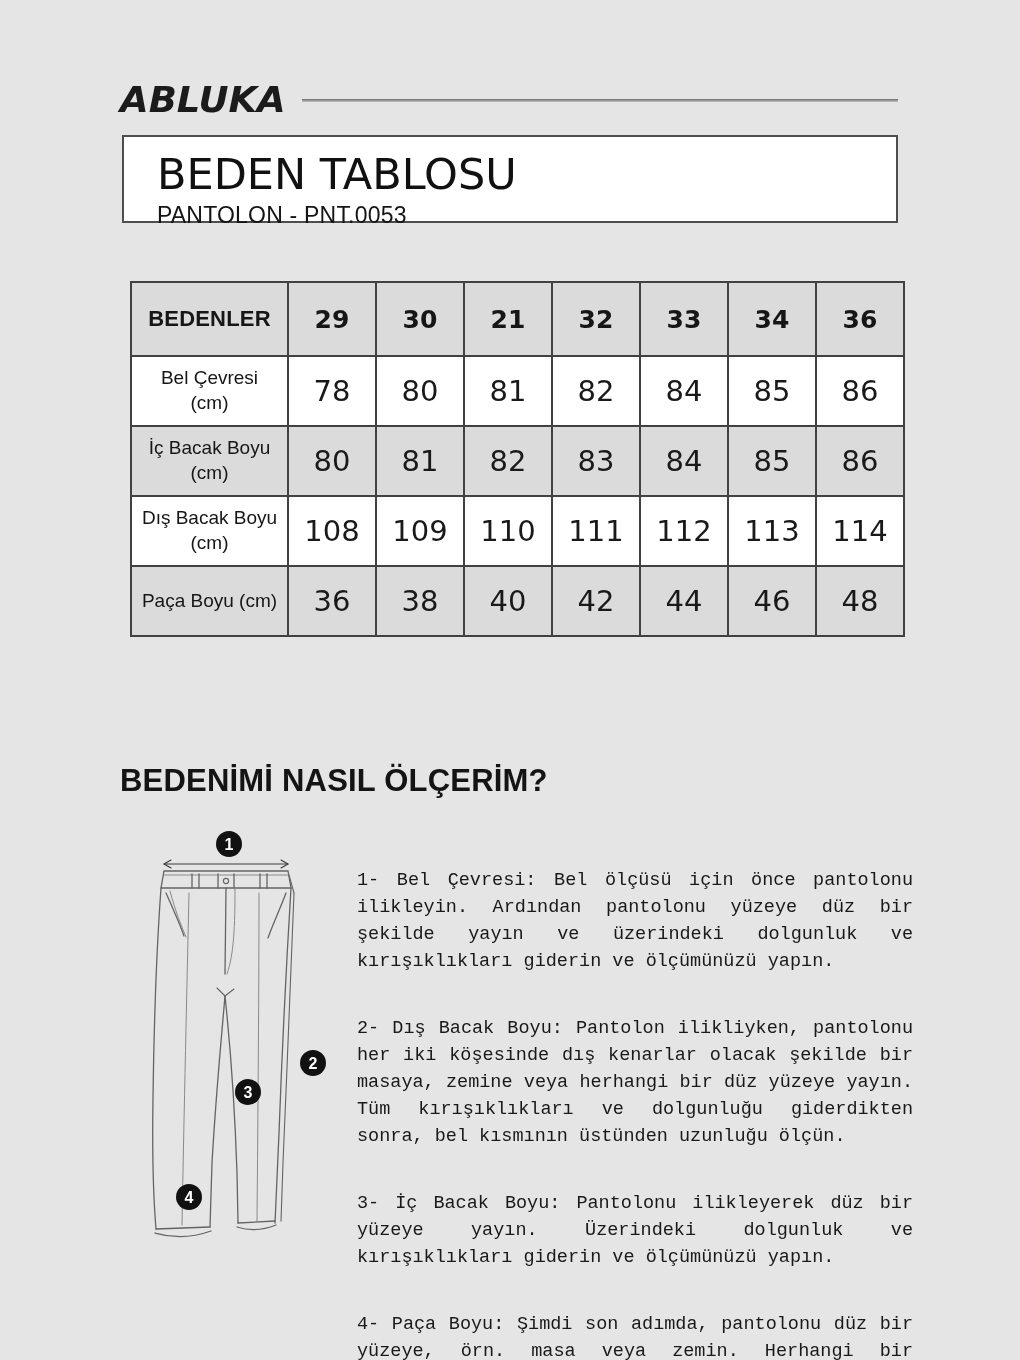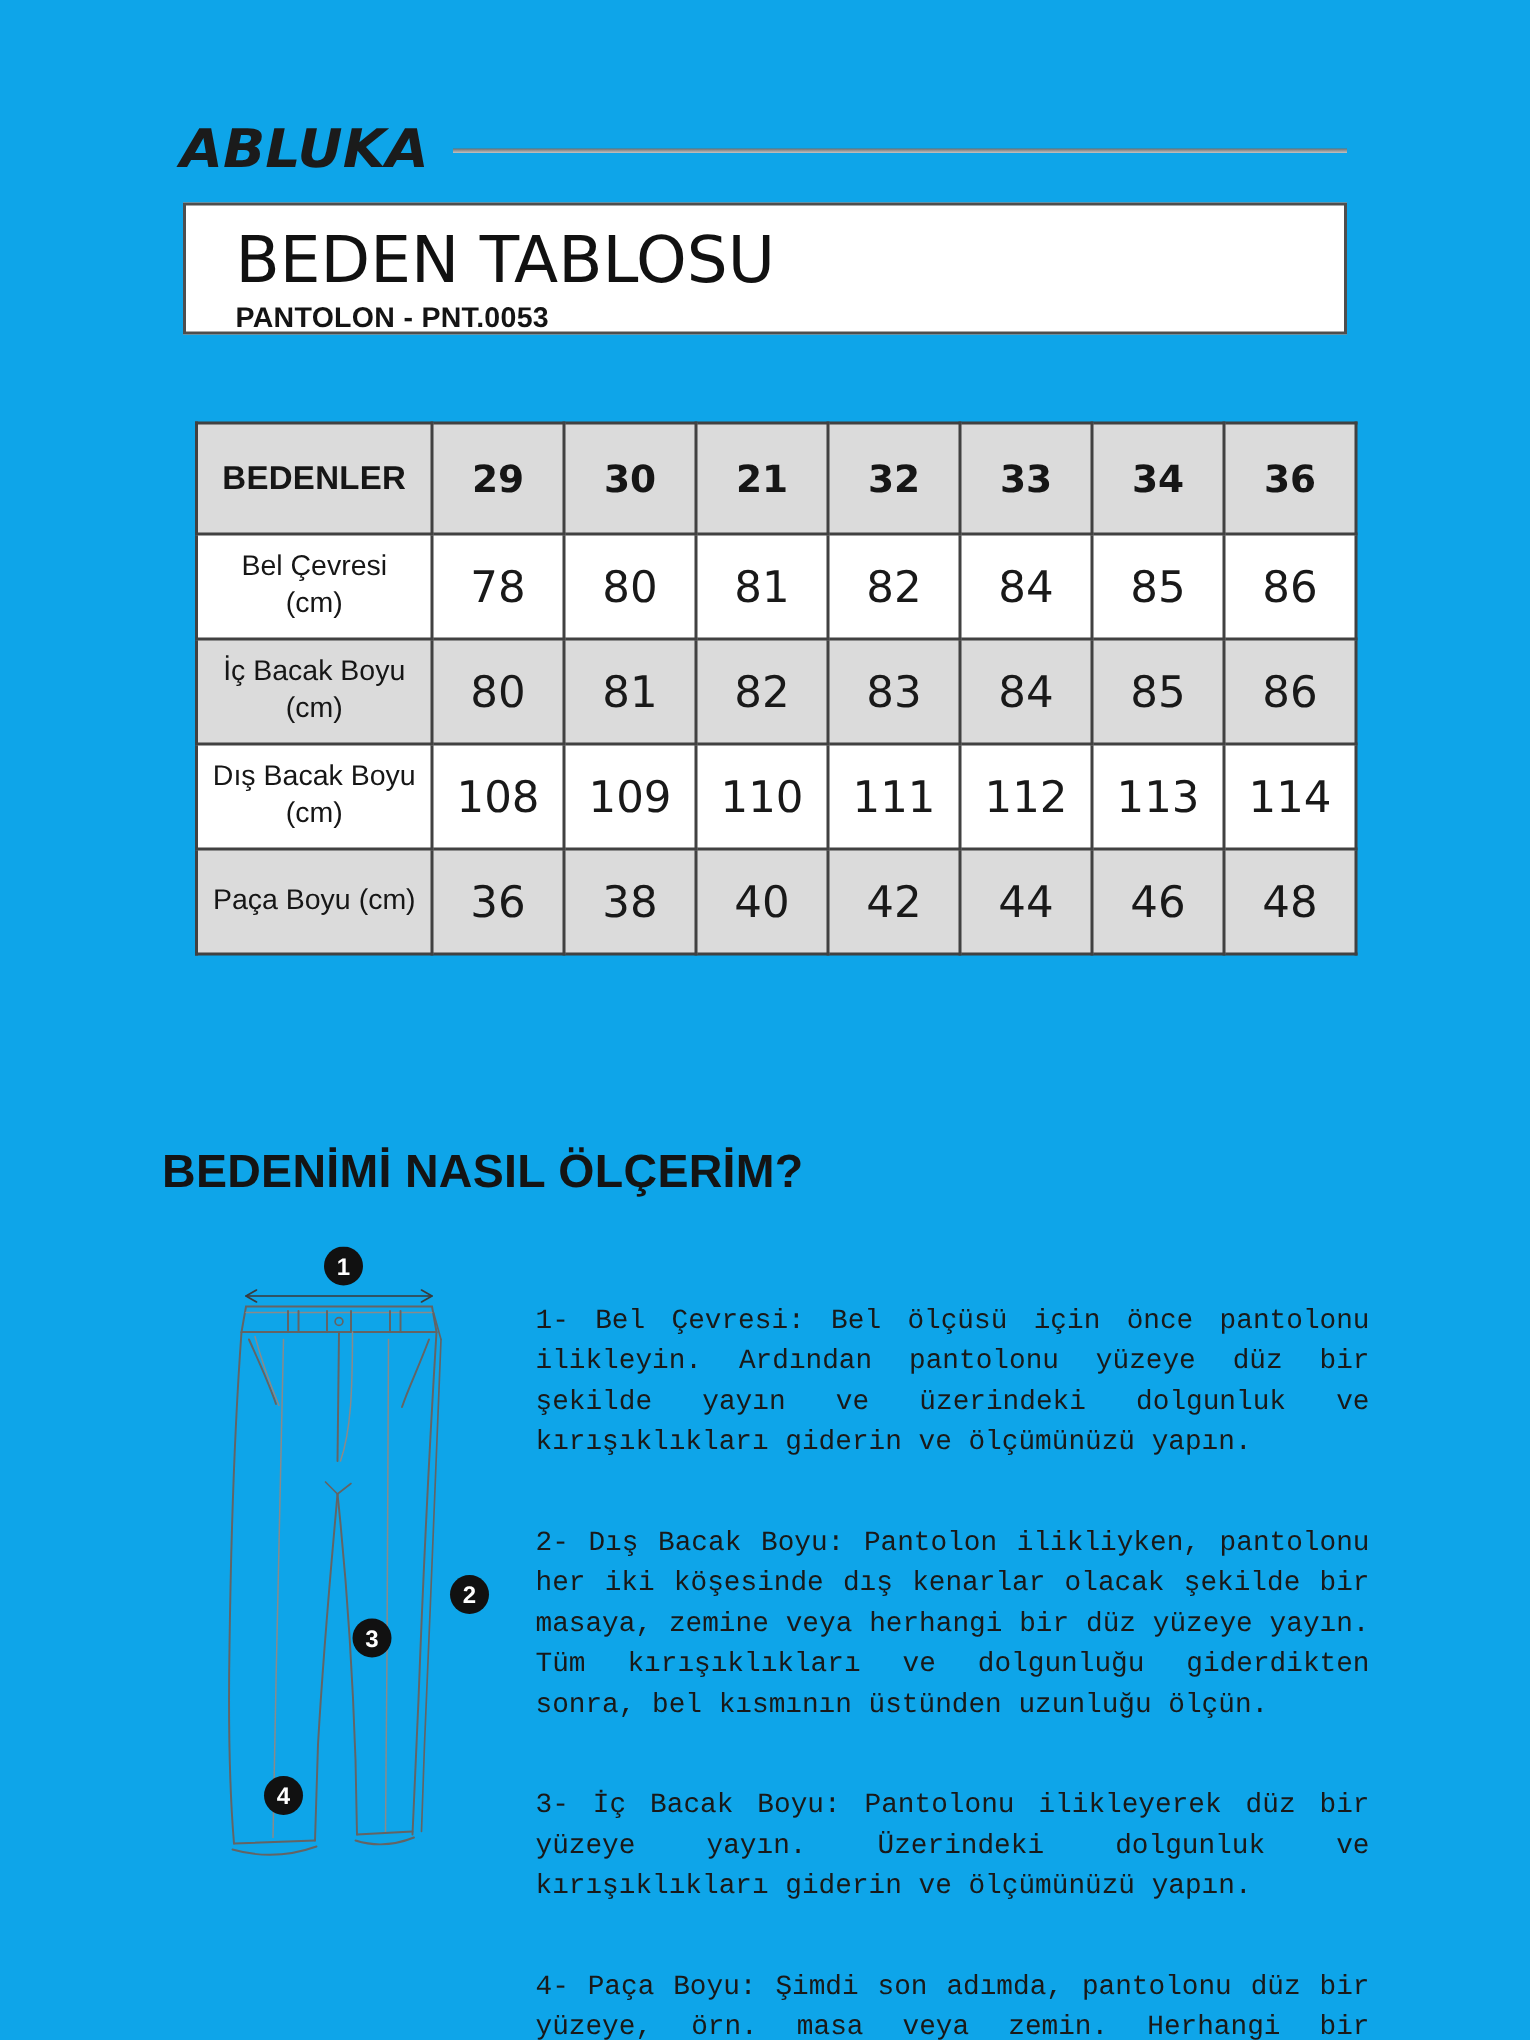--- a/index.html
+++ b/index.html
@@ -1,21 +1,21 @@
 <!DOCTYPE html>
 <html><head>
 <meta charset="utf-8">
 <style>
   * { margin: 0; padding: 0; box-sizing: border-box; }
   html, body { background: #ffffff; }
   .page {
     position: relative;
     width: 1020px;
     height: 1360px;
-    background: #0ea5e9;
+    background: #e5e5e5;
     font-family: "Liberation Sans", sans-serif;
     color: #161616;
     overflow: hidden;
   }
 
   
   .brand-row {
     position: absolute;
     left: 120px; top: 78px;
     width: 778px; height: 42px;
@@ -46,21 +46,21 @@
   }
   .page-title {
     font-family: "DejaVu Sans", sans-serif;
     font-size: 43px; line-height: 1.15;
     font-weight: normal;
     letter-spacing: 0px;
     color: #111111;
   }
   .page-subtitle {
     margin-top: 3px;
-    font-size: 19px; font-weight: bold;
+    font-size: 23px; font-weight: normal;
     letter-spacing: 0.2px;
     color: #141414;
   }
 
   
   table.size-table {
     position: absolute;
     left: 130px; top: 281px;
     width: 775px;
     border-collapse: collapse;
@@ -85,21 +85,21 @@
   }
   .row-label { font-size: 19px; line-height: 1.3; color: #161616; }
   .cell-value {
     font-family: "DejaVu Sans", sans-serif;
     font-size: 29px; font-weight: normal; color: #191919;
   }
 
   
   .guide-heading {
     position: absolute;
-    left: 108px; top: 763px;
+    left: 120px; top: 763px;
     font-size: 31px; font-weight: bold;
     letter-spacing: 0.2px;
     color: #141414;
     white-space: nowrap;
   }
   .pants-figure {
     position: absolute;
     left: 148px; top: 831px;
     width: 212px; height: 428px;
   }

